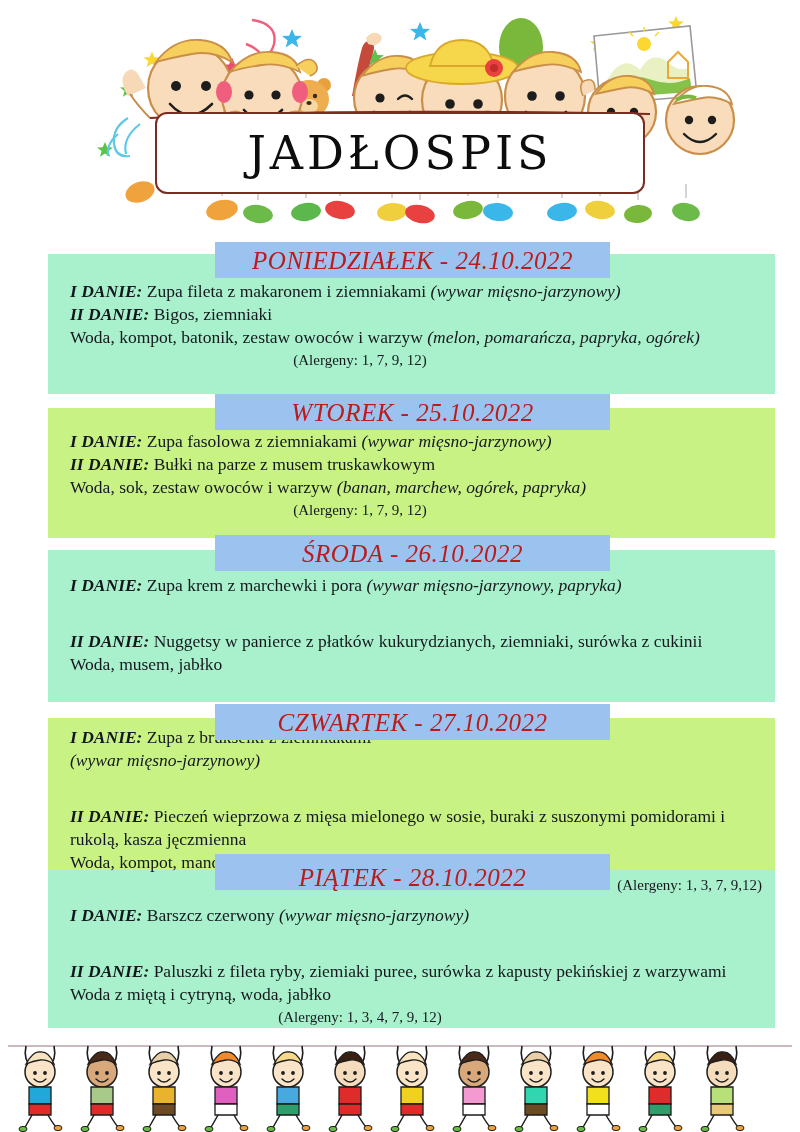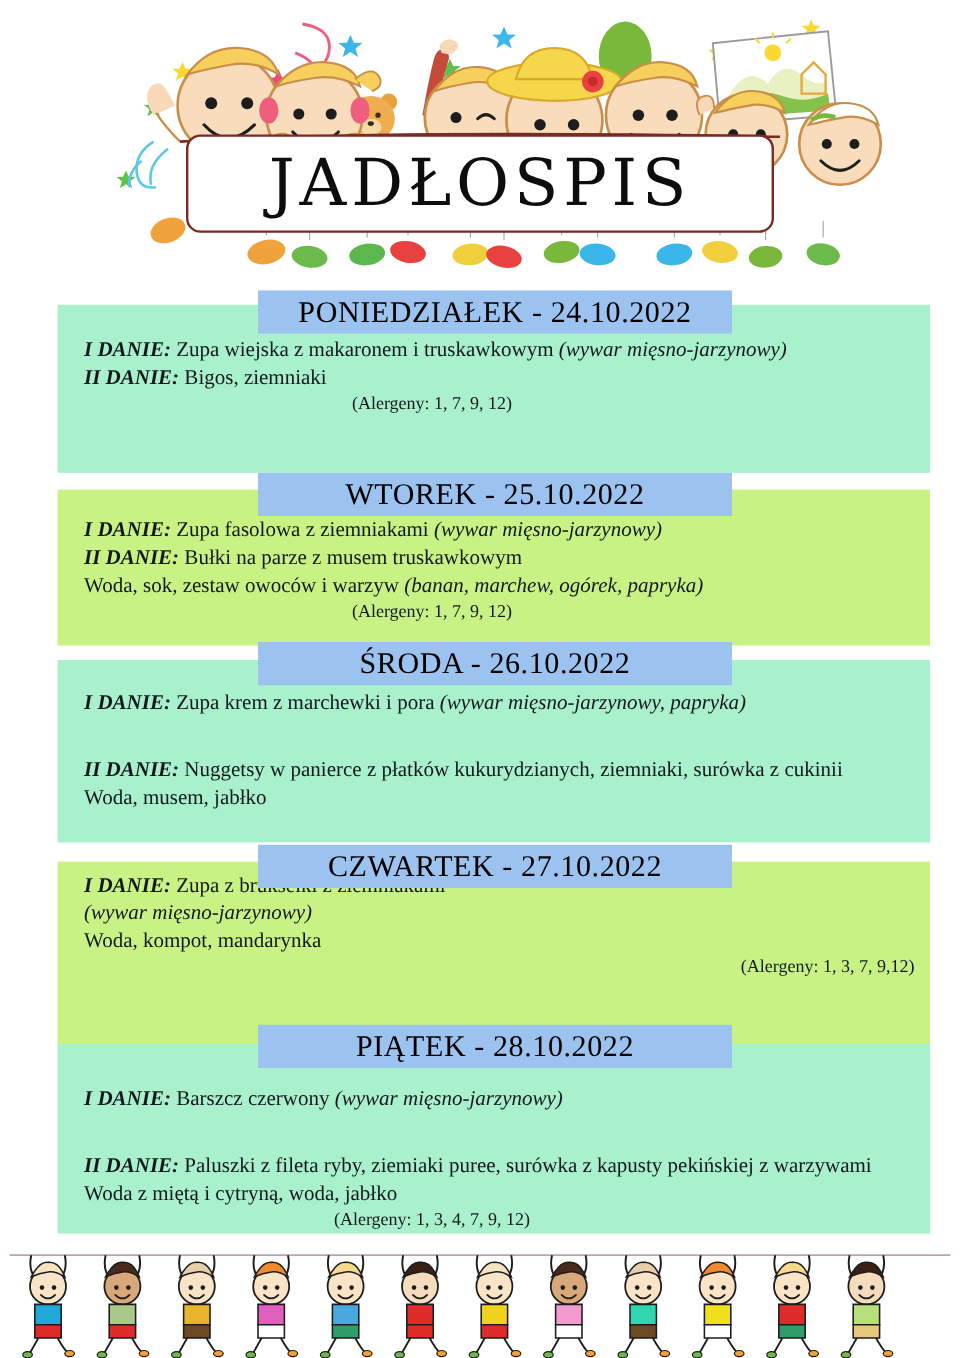--- a/index.html
+++ b/index.html
@@ -42,21 +42,21 @@
   .title-text {
     position: absolute;
     left: 155px;
     top: 112px;
     width: 490px;
     height: 82px;
     display: flex;
     align-items: center;
     justify-content: center;
     font-family: "DejaVu Serif", "Liberation Serif", serif;
-    font-size: 54px;
+    font-size: 46px;
     font-weight: 400;
     letter-spacing: 4px;
     color: #0d0d0d;
     z-index: 7;
     line-height: 1;
   }
 
   
   .menu {
     position: absolute;
@@ -82,23 +82,24 @@
     display: flex;
     align-items: center;
     justify-content: center;
     z-index: 3;
     box-sizing: border-box;
   }
   .day-banner .day-label {
     font-family: "Liberation Serif", "DejaVu Serif", serif;
     font-size: 25px;
     letter-spacing: 0.5px;
-    color: #000000;
+    color: #b91c1c;
     white-space: nowrap;
     line-height: 1;
+    font-style: italic;
   }
   .day-content {
     position: absolute;
     left: 70px;
     width: 700px;
     z-index: 2;
     font-size: 17.5px;
     line-height: 1.32;
     color: #14181e;
   }
@@ -304,22 +305,23 @@
 <div class="title-banner"></div>
 <div class="title-text">JADŁOSPIS</div>
 
 <div class="menu" id="menu-list" style="height: 800px;">
     <div class="day">
       <div class="day-panel" style="top: 22px; height: 140px; background: rgb(169, 240, 204);"></div>
       <div class="day-banner" style="top: 10px; background: rgb(156, 195, 239);">
         <span class="day-label">PONIEDZIAŁEK - 24.10.2022</span>
       </div>
       <div class="day-content" style="top: 48px;">
-        <div class="dish-line"><span class="dish-label">I DANIE:</span> <span>Zupa wiejska z makaronem i truskawkowym</span> <span class="note">(wywar mięsno-jarzynowy)</span></div>
+        <div class="dish-line"><span class="dish-label">I DANIE:</span> <span>Zupa fileta z makaronem i ziemniakami</span> <span class="note">(wywar mięsno-jarzynowy)</span></div>
         <div class="dish-line"><span class="dish-label">II DANIE:</span> <span>Bigos, ziemniaki</span></div>
+        <div class="dish-line"><span>Woda, kompot, batonik, zestaw owoców i warzyw</span> <span class="note">(melon, pomarańcza, papryka, ogórek)</span></div>
         <div class="allergens center">(Alergeny: 1, 7, 9, 12)</div>
       </div>
     </div>
     <div class="day">
       <div class="day-panel" style="top: 176px; height: 130px; background: rgb(201, 242, 133);"></div>
       <div class="day-banner" style="top: 162px; background: rgb(156, 195, 239);">
         <span class="day-label">WTOREK - 25.10.2022</span>
       </div>
       <div class="day-content" style="top: 198px;">
         <div class="dish-line"><span class="dish-label">I DANIE:</span> <span>Zupa fasolowa z ziemniakami</span> <span class="note">(wywar mięsno-jarzynowy)</span></div>
@@ -340,27 +342,28 @@
       </div>
     </div>
     <div class="day">
       <div class="day-panel" style="top: 486px; height: 152px; background: rgb(201, 242, 133);"></div>
       <div class="day-banner" style="top: 472px; background: rgb(156, 195, 239);">
         <span class="day-label">CZWARTEK - 27.10.2022</span>
       </div>
       <div class="day-content" style="top: 494px;">
         <div class="dish-line"><span class="dish-label">I DANIE:</span> <span>Zupa z brukselki z ziemniakami</span></div>
         <div class="dish-line"><span class="note">(wywar mięsno-jarzynowy)</span></div>
+        <div class="dish-line wrap"><span class="dish-label">II DANIE:</span> <span>Pieczeń wieprzowa z mięsa mielonego w sosie, buraki z suszonymi pomidorami i rukolą, kasza jęczmienna</span></div>
         <div class="dish-line"><span>Woda, kompot, mandarynka</span></div>
         <div class="allergens right">(Alergeny: 1, 3, 7, 9,12)</div>
       </div>
     </div>
     <div class="day">
       <div class="day-panel" style="top: 638px; height: 158px; background: rgb(169, 240, 204);"></div>
-      <div class="day-banner" style="top: 622px; background: rgb(156, 195, 239);">
+      <div class="day-banner" style="top: 622px; background: rgb(156, 195, 239); align-items: flex-end;">
         <span class="day-label">PIĄTEK - 28.10.2022</span>
       </div>
       <div class="day-content" style="top: 672px;">
         <div class="dish-line"><span class="dish-label">I DANIE:</span> <span>Barszcz czerwony</span> <span class="note">(wywar mięsno-jarzynowy)</span></div>
         <div class="dish-line wrap"><span class="dish-label">II DANIE:</span> <span>Paluszki z fileta ryby, ziemiaki puree, surówka z kapusty pekińskiej z warzywami</span></div>
         <div class="dish-line"><span>Woda z miętą i cytryną, woda, jabłko</span></div>
         <div class="allergens center">(Alergeny: 1, 3, 4, 7, 9, 12)</div>
       </div>
     </div>
   </div>

